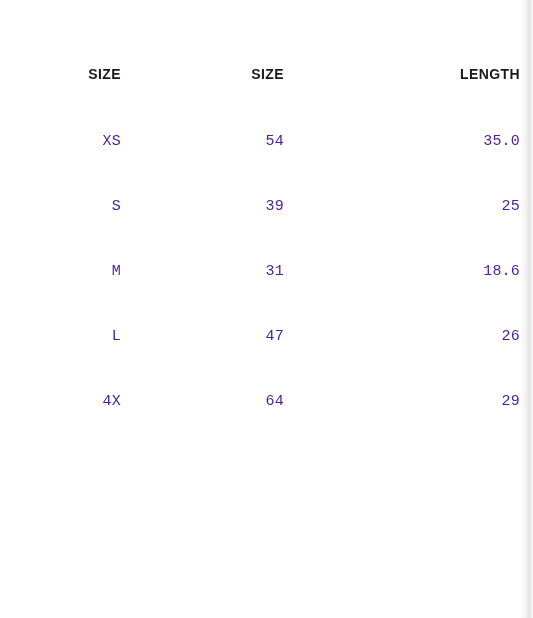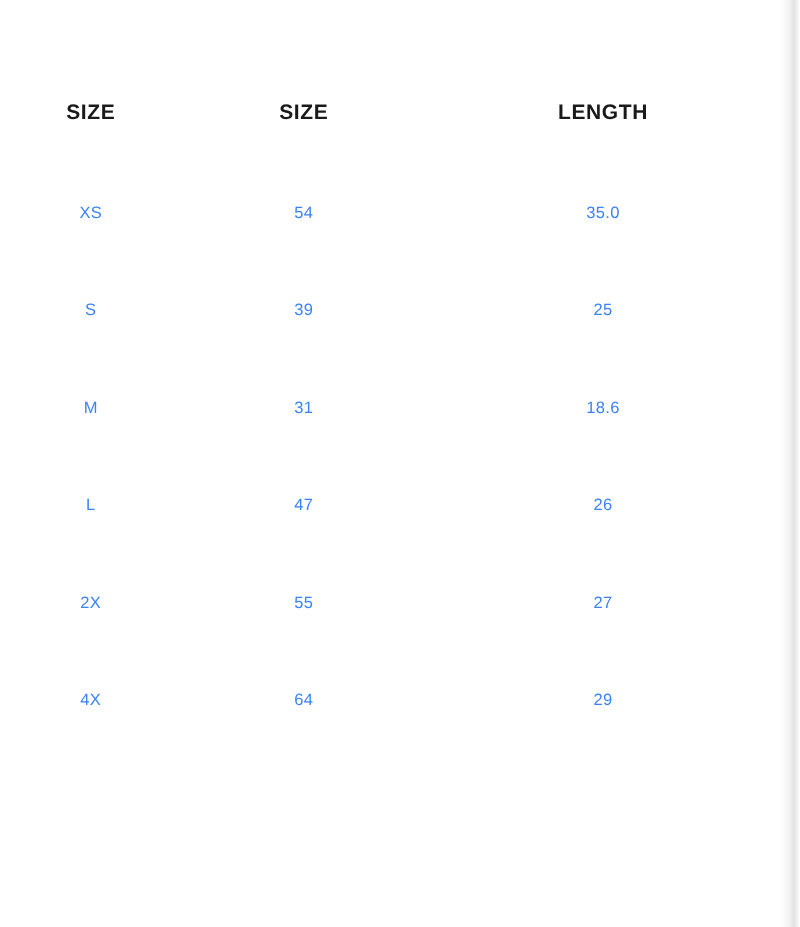--- a/index.html
+++ b/index.html
@@ -47,43 +47,44 @@
 
   table.size-chart col.c-size   { width: 121px; }
   table.size-chart col.c-chest  { width: 163px; }
   table.size-chart col.c-length { width: 236px; }
 
   table.size-chart th,
   table.size-chart td {
     padding: 0;
     margin: 0;
     border: 0;
-    text-align: center;
+    text-align: right;
     vertical-align: middle;
     white-space: nowrap;
   }
 
   
   table.size-chart thead th {
     height: 82px;
     font-size: 14px;
     font-weight: bold;
     color: #1a1a1a;
     letter-spacing: 0.4px;
     vertical-align: bottom;
     padding-bottom: 27px;
   }
 
   
   table.size-chart tbody td {
     height: 65px;
-    font-size: 11px;
+    font-size: 15px;
     font-weight: normal;
-    color: #3b82f6;
+    color: #4c1d95;
     letter-spacing: 0.2px;
+    font-family: Liberation Mono, monospace;
   }
 
   .cell-pad-size   { padding-left: 35px; }
   .cell-pad-chest  { padding-left: 21px; }
   .cell-pad-length { padding-left: 28px; }
 </style>
 </head>
 <body>
 
 <div class="sheet">
@@ -115,25 +116,20 @@
         <td class="cell-pad-size">M</td>
         <td class="cell-pad-chest">31</td>
         <td class="cell-pad-length">18.6</td>
       </tr>
       <tr>
         <td class="cell-pad-size">L</td>
         <td class="cell-pad-chest">47</td>
         <td class="cell-pad-length">26</td>
       </tr>
       <tr>
-        <td class="cell-pad-size">2X</td>
-        <td class="cell-pad-chest">55</td>
-        <td class="cell-pad-length">27</td>
-      </tr>
-      <tr>
         <td class="cell-pad-size">4X</td>
         <td class="cell-pad-chest">64</td>
         <td class="cell-pad-length">29</td>
       </tr>
     </tbody>
   </table>
 </div>
 
 <div class="page-edge"></div>
 

